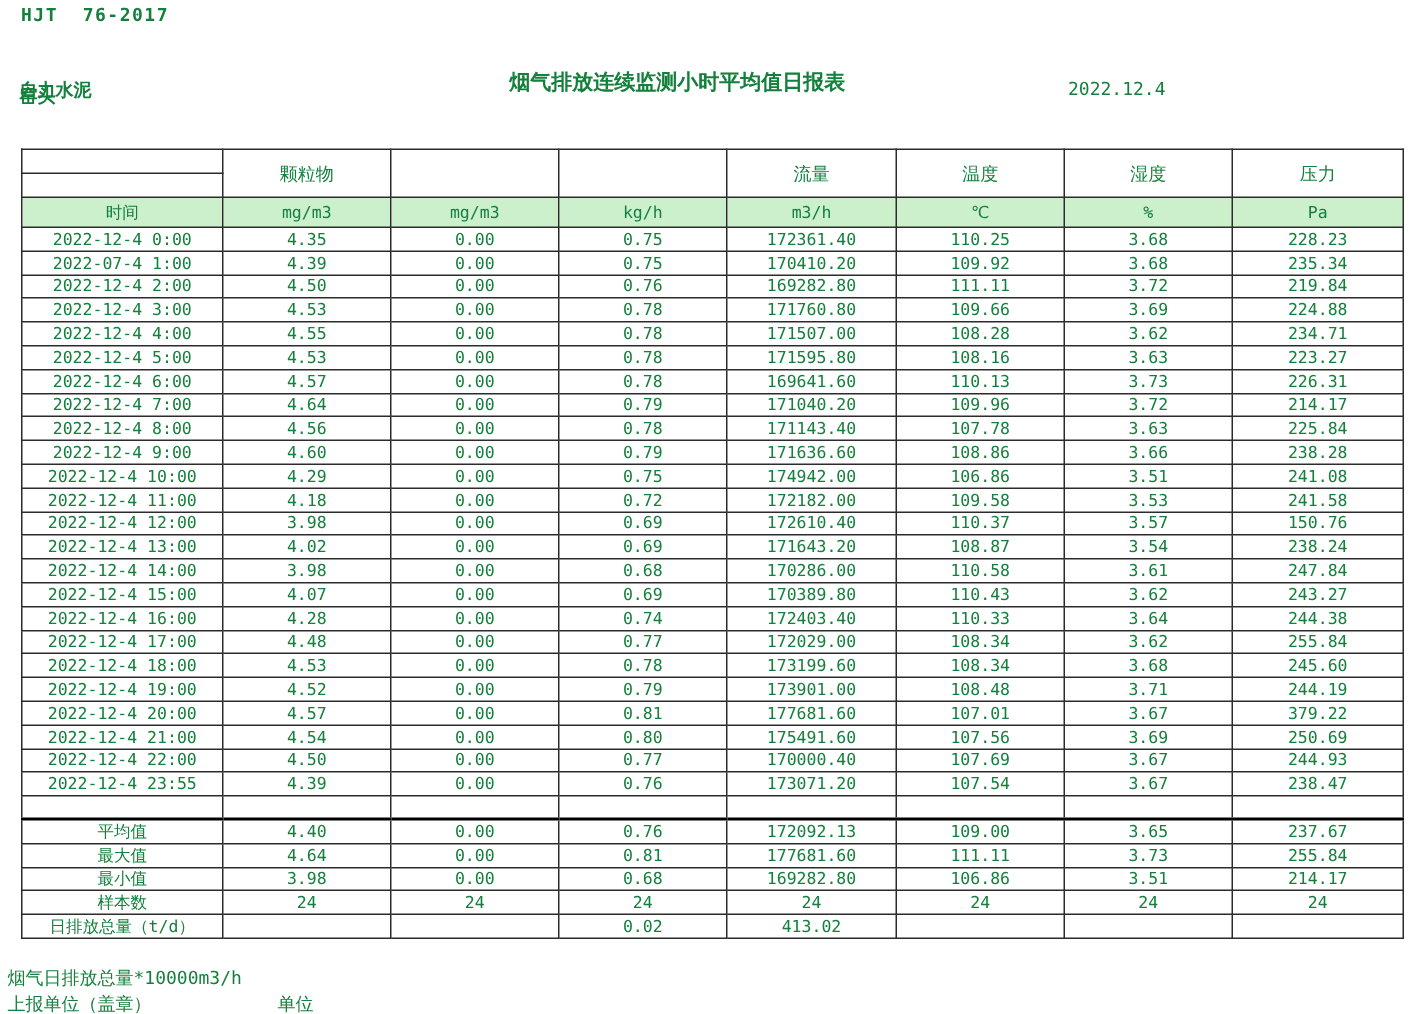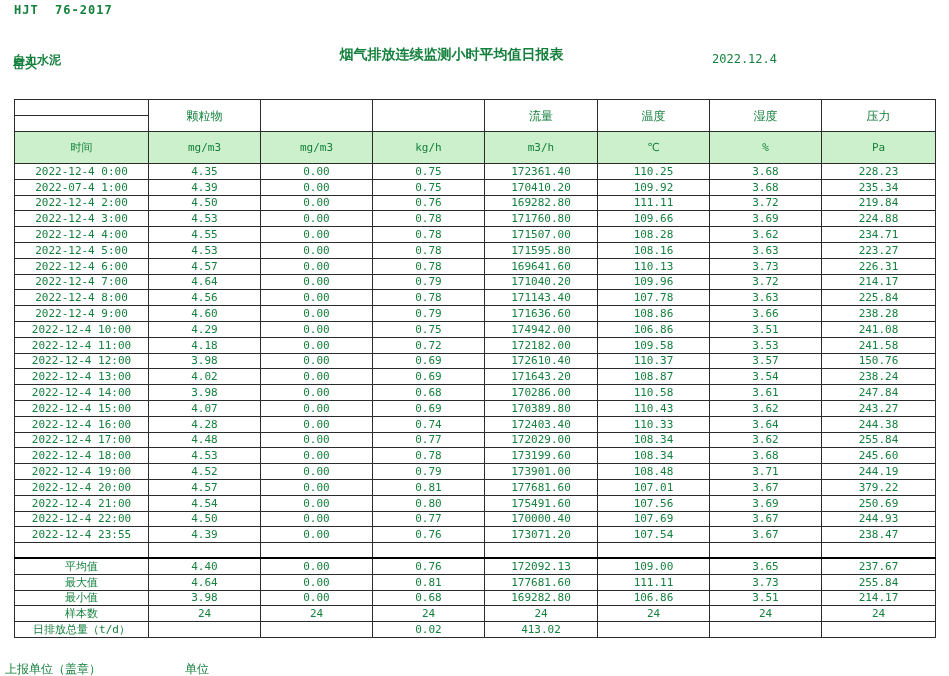--- a/index.html
+++ b/index.html
@@ -43,21 +43,21 @@
     border: 1px solid #2b2b2b;
     text-align: center;
     vertical-align: middle;
     padding: 0;
     font-size: 11px;
     line-height: 1;
     overflow: hidden;
     white-space: nowrap;
   }
   tr.name-row td { height: 16px; font-size: 12px; }
-  tr.unit-row td { height: 32px; background: #ccf0cc; font-size: 11px; }
+  tr.unit-row td { height: 20px; background: #ccf0cc; font-size: 11px; }
   tr.data-row td { height: 15.8px; }
   tr.spacer-row td { height: 15.8px; border-bottom: 2px solid #000; }
   tr.summary-row td { height: 15.8px; }
   tr.name-row.r1 td.c-time { border-bottom: 1px solid #2b2b2b; }
   .footer-note {
     position: absolute; left: 5px; top: 644px;
     font-size: 12px;
   }
   .footer-sign {
     position: absolute; left: 5px; top: 661px;
@@ -448,16 +448,17 @@
           <td></td>
           <td>0.02</td>
           <td>413.02</td>
           <td></td>
           <td></td>
           <td></td>
         </tr>
       </tbody>
   </table>
 
+  <div class="footer-note">烟气日排放总量*10000m3/h</div>
   <div class="footer-sign">上报单位（盖章）</div>
   <div class="footer-unit">单位</div>
 
 </div>
 
 </body></html>

